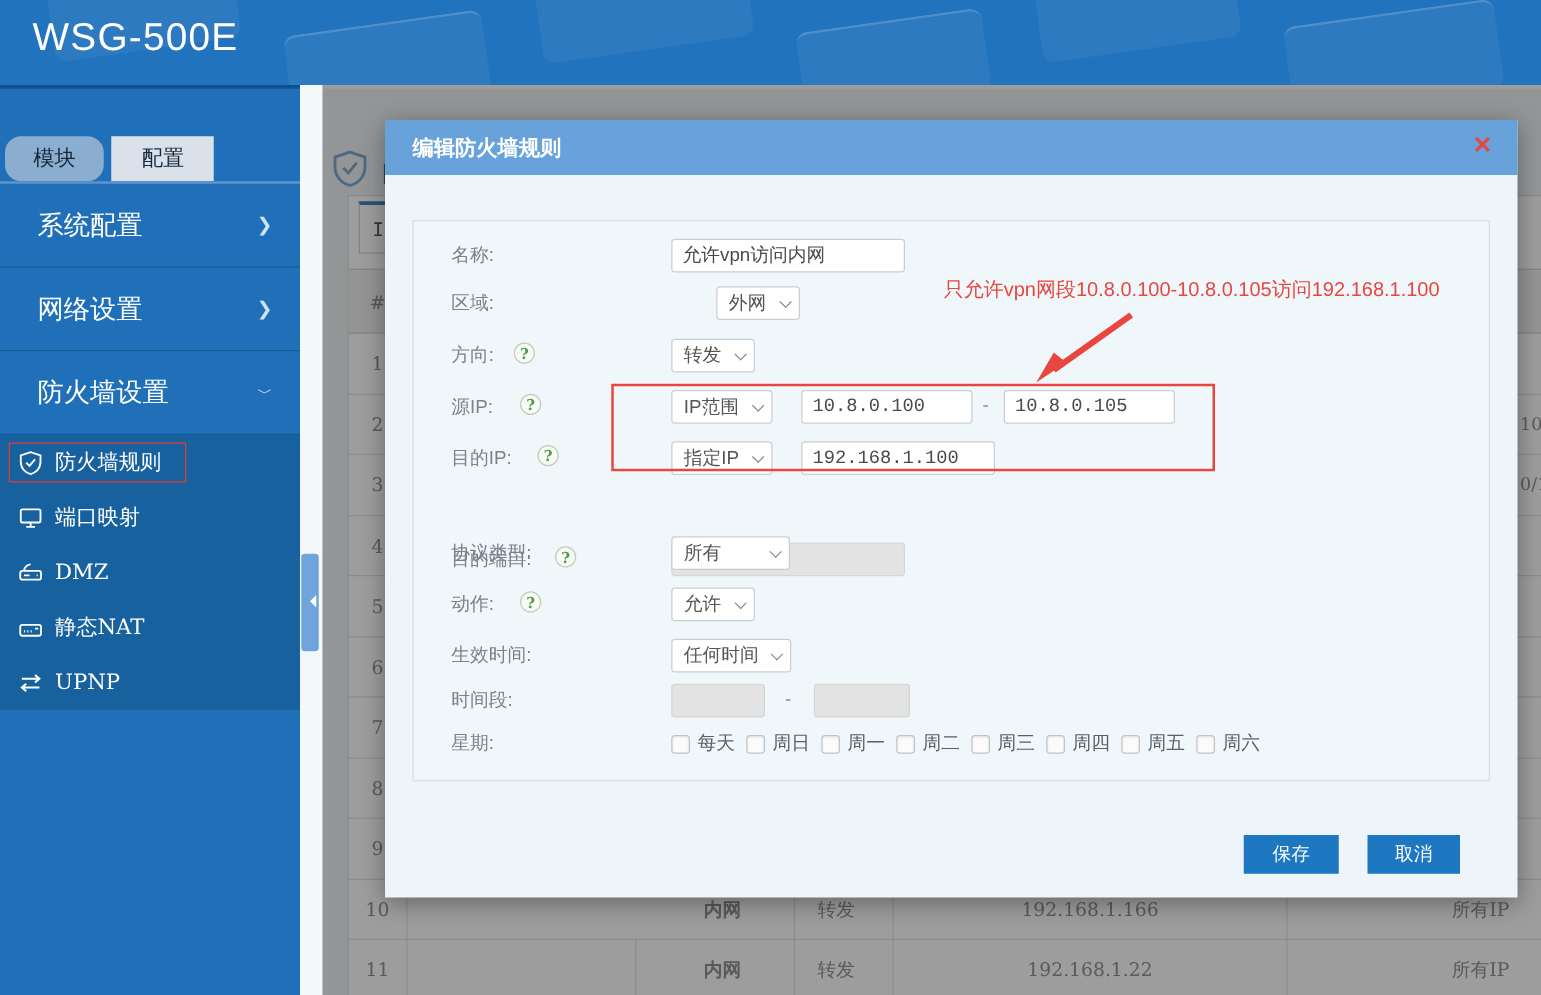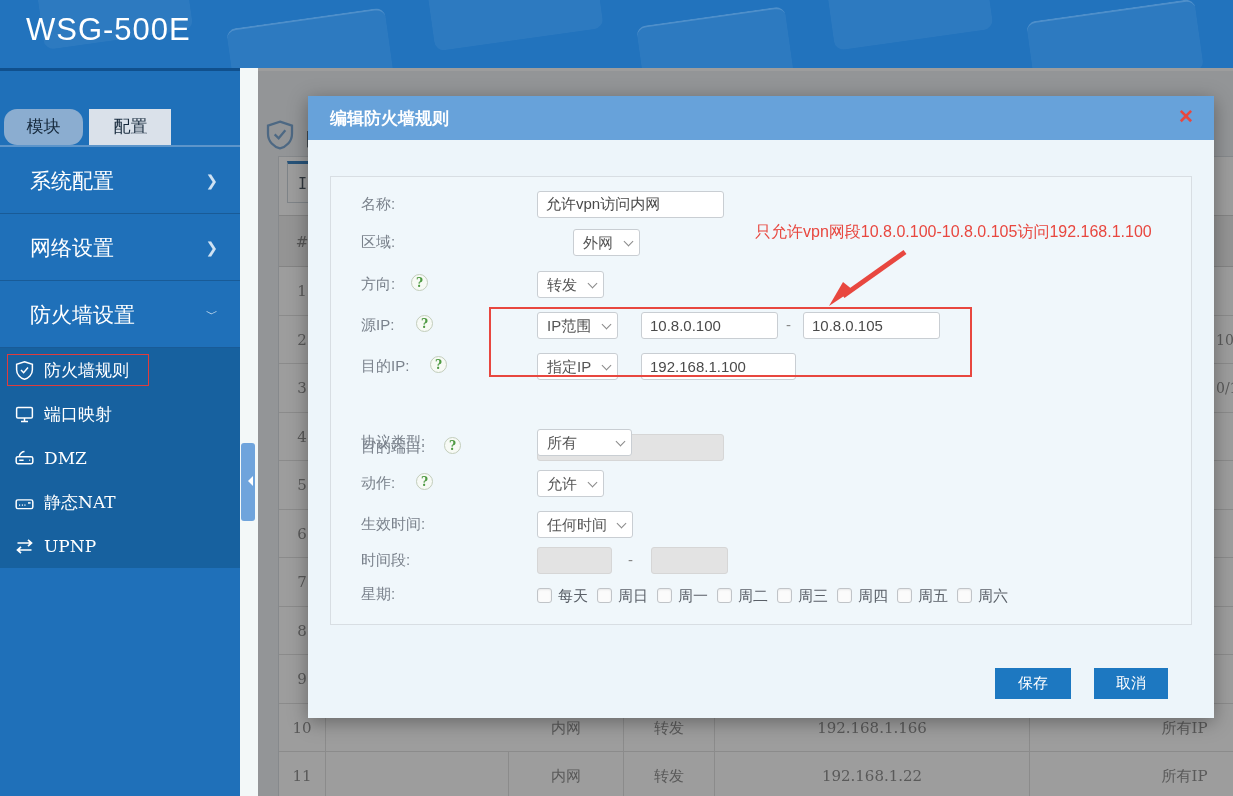--- a/index.html
+++ b/index.html
@@ -55,21 +55,21 @@
                font-family:"DejaVu Sans Mono", monospace; }
   .thead { position:absolute; left:0; top:58px; width:990px; height:52px; background:#f0f0f0;
            border-top:1px solid #d5d5d5; border-bottom:1px solid #d5d5d5; }
   .tbody { position:absolute; left:0; top:110px; width:990px; height:550px; }
   .trow { position:relative; width:990px; height:48.5px; border-bottom:1px solid #e2e2e2; }
   .cell { position:absolute; top:0; height:48.5px; line-height:48.5px; overflow:hidden;
           font-family:"DejaVu Serif", serif; font-size:15px; color:#8f8f8f; text-align:center;
           border-right:1px solid #e2e2e2; }
   .c1 { left:0;   width:47px;  }
   .c2 { left:47px;  width:183px; }
-  .c3 { left:230px; width:115px; }
+  .c3 { left:242px; width:115px;font-weight:bold; }
   .c4 { left:345px; width:91px;  }
   .c5 { left:436px; width:315px; }
   .c6 { left:751px; width:239px; border-right:none; padding-left:70px; }
   .thead .cell { line-height:52px; height:52px; color:#8a8a8a; }
   .frag { position:absolute; left:937px; top:0; height:48.5px; line-height:48.5px;
           font-family:"DejaVu Serif", serif; font-size:14px; color:#8f8f8f; }
 
   
   .dim { position:absolute; left:258px; top:68px; width:975px; height:728px;
          background:rgba(10,10,10,0.40); z-index:5; }
@@ -84,21 +84,21 @@
   .form-panel { position:absolute; left:22px; top:80px; width:862px; height:449px;
                 border:1px solid #d8dee3; background:#f0f7fb; }
   .frow { position:absolute; left:0; height:28px; }
   .flabel { position:absolute; left:30px; top:4px; font-size:15px; color:#7a828c; }
   .qicon { position:absolute; top:3px; width:17px; height:17px; border:1px solid #c2cdbb;
            border-radius:50%; background:#f7faf5; color:#4f9a43; text-align:center;
            line-height:16px; font-size:12px; font-weight:bold;
            font-family:"DejaVu Serif", serif; cursor:pointer; }
   .tinput { position:absolute; height:27px; border:1px solid #c9ced3; border-radius:3px;
             background:#fff; font-size:15px; color:#4a4a4a; padding:0 8px; outline:none; }
-  .tinput.ip { font-family:Liberation Sans, sans-serif; }
+  .tinput.ip { font-family:Liberation Mono, monospace; }
   .tinput:disabled, .tinput.dis { background:#e3e3e3; border-color:#d6d6d6; }
   .sel { position:absolute; height:27px; border:1px solid #c9ced3; border-radius:3px;
          background:#fff; font-size:15px; color:#555; line-height:25px; padding:0 22px 0 9px;
          cursor:pointer; }
   .sel .chev { position:absolute; right:7px; top:8px; width:7px; height:7px;
                border-right:1.6px solid #8a8a8a; border-bottom:1.6px solid #8a8a8a;
                transform:rotate(45deg); }
   .dash { position:absolute; top:4px; color:#888; font-size:15px; }
   .week-item { display:inline-block; margin-right:9px; height:28px; line-height:28px; }
   .cb { display:inline-block; vertical-align:middle; width:15px; height:15px;

